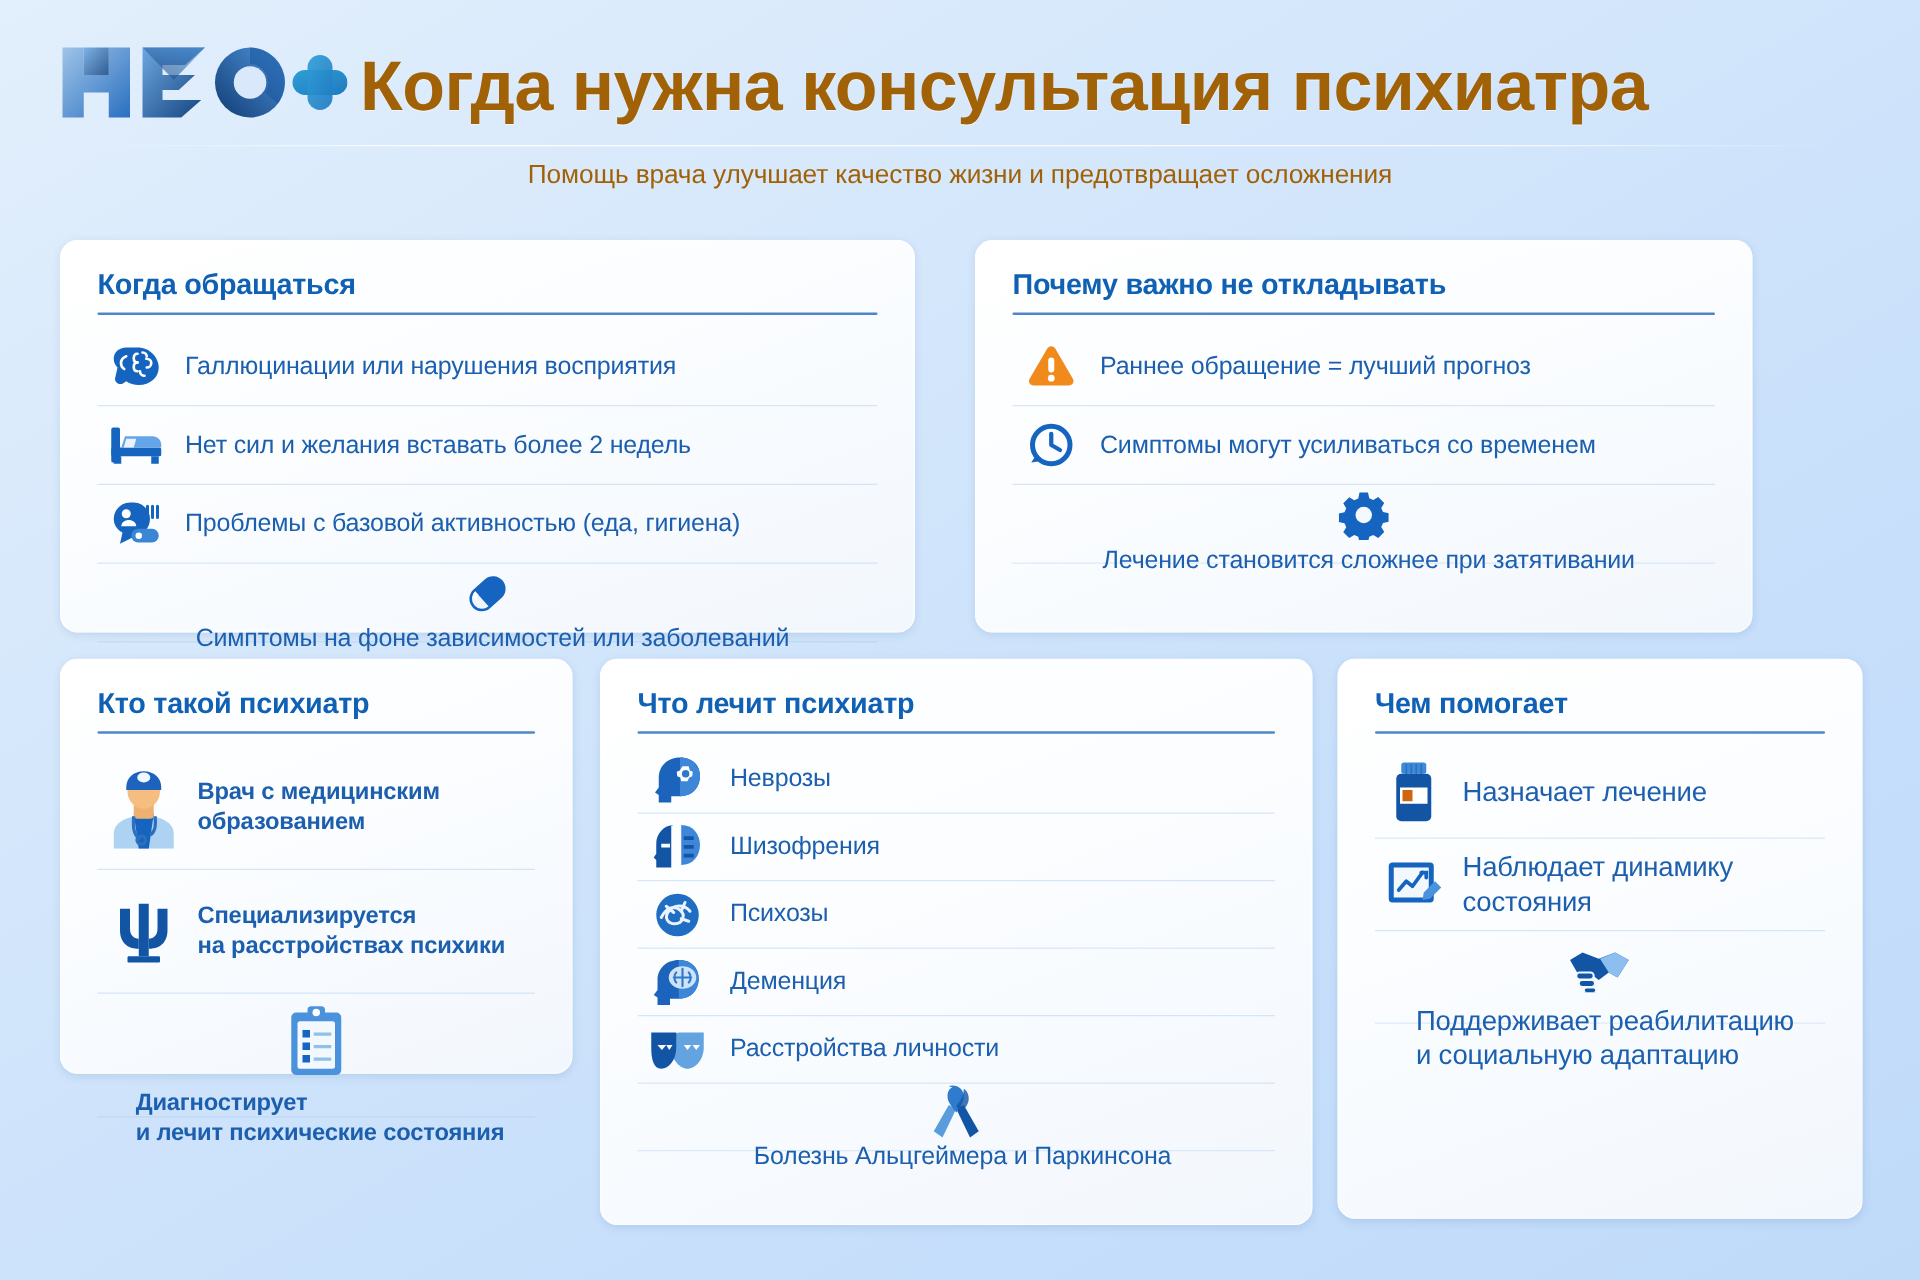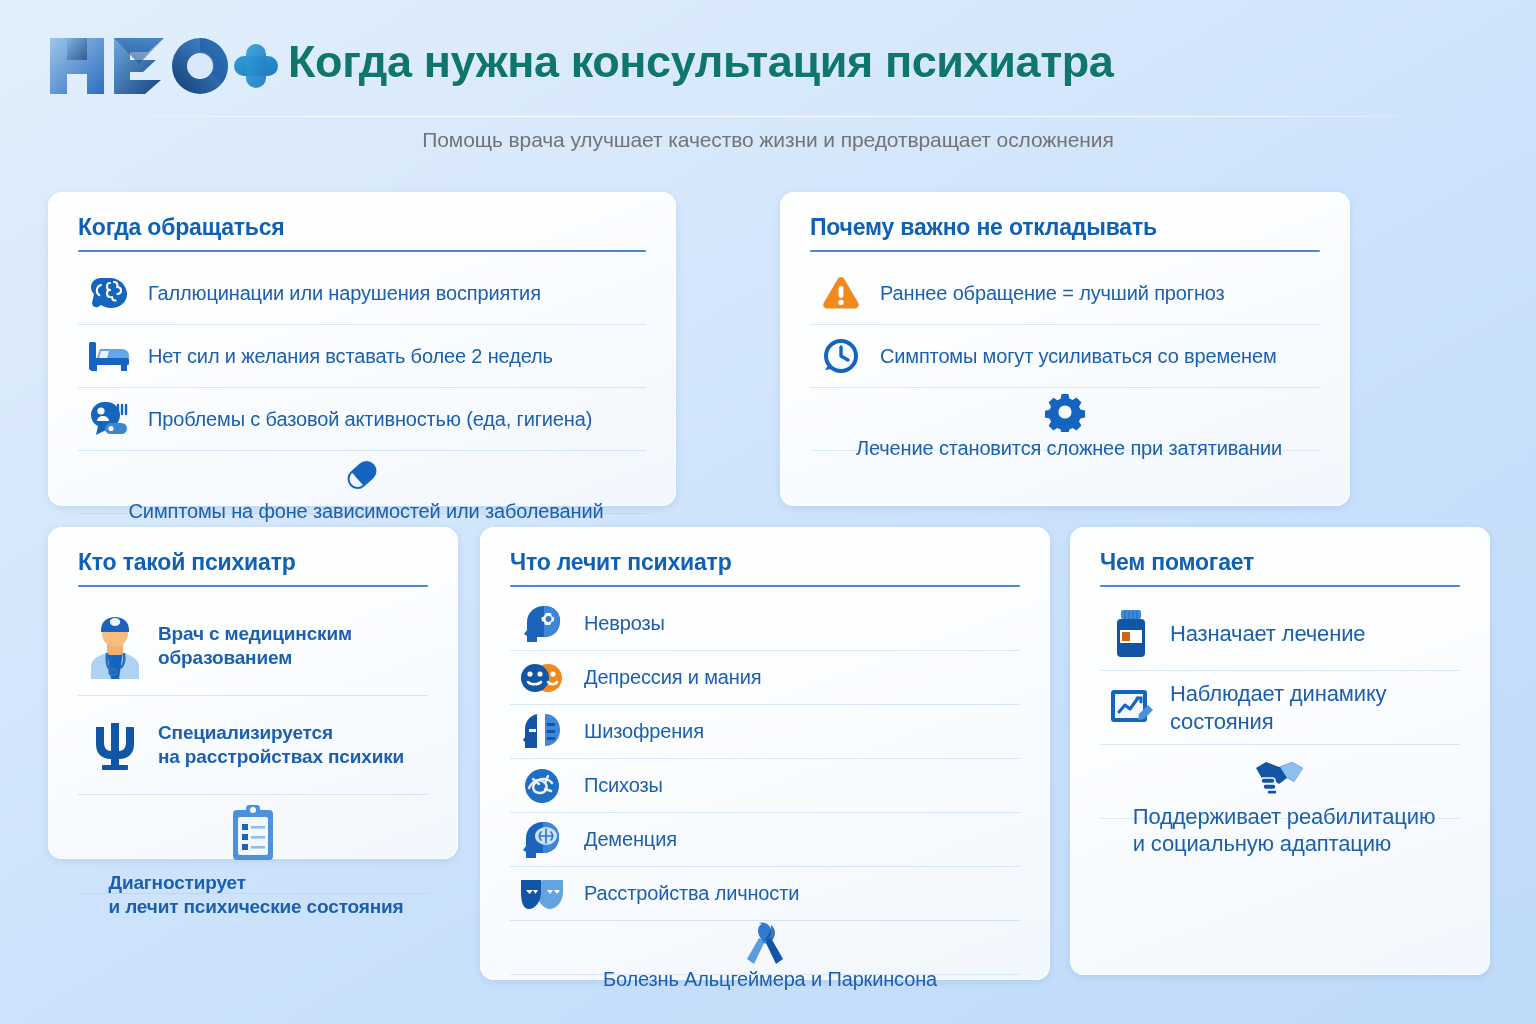--- a/index.html
+++ b/index.html
@@ -12,29 +12,29 @@
     position:relative;
   }
   .page{ position:relative; width:1536px; height:1024px; }
 
   
   .header{ position:absolute; left:0; top:0; width:1536px; height:170px; }
   .logo{ position:absolute; left:48px; top:34px; width:230px; height:64px; }
   .logo svg{ display:block; }
   .title{
     position:absolute; left:288px; top:36px;
-    font-size:45px; font-weight:bold; color:#0f766e;
+    font-size:56px; font-weight:bold; color:#a16207;
     letter-spacing:-0.4px; white-space:nowrap;
     text-shadow:0 1px 0 rgba(255,255,255,.6);
   }
   .subrule{ position:absolute; left:70px; top:116px; width:1396px; height:1px;
     background:linear-gradient(90deg,rgba(255,255,255,0) 0%,rgba(255,255,255,.85) 20%,rgba(255,255,255,.85) 80%,rgba(255,255,255,0) 100%); }
   .subtitle{
     position:absolute; top:128px; left:0; width:1536px; text-align:center;
-    font-size:21px; color:#737373; letter-spacing:-0.1px;
+    font-size:21px; color:#a16207; letter-spacing:-0.1px;
   }
 
   
   .card{
     position:absolute;
     background:linear-gradient(160deg,#ffffff 0%,#fbfdff 42%,#f2f7fd 100%);
     border-radius:14px;
     box-shadow:0 2px 7px rgba(40,85,140,.13), 0 0 0 1px rgba(255,255,255,.6) inset;
   }
   .card-title{
@@ -48,22 +48,22 @@
     display:flex; align-items:center;
     border-bottom:1px solid rgba(150,190,230,.35);
   }
   .row:last-child{ border-bottom:1px solid rgba(150,190,230,.28);flex-direction:column; }
   .row-ic{ flex:0 0 auto; display:flex; align-items:center; justify-content:center; }
   .row-tx{
     color:#1b5fae; letter-spacing:-0.15px; line-height:1.24;
   }
 
   
-  #card-when   { left:48px;  top:192px; width:628px;  height:314px; }
-  #card-why    { left:780px; top:192px; width:570px;  height:314px; }
+  #card-when   { left:48px;  top:192px; width:684px;  height:314px; }
+  #card-why    { left:780px; top:192px; width:622px;  height:314px; }
   #card-who    { left:48px;  top:527px; width:410px;  height:332px; }
   #card-treats { left:480px; top:527px; width:570px;  height:453px; }
   #card-helps  { left:1070px;top:527px; width:420px;  height:448px; }
 
   .pad-lg{ padding:22px 30px 0 30px; }
 
   
   #card-when  .row-tx, #card-why .row-tx { font-size:20px; }
   #card-who   .row-tx { font-size:19px; }
   #card-treats .row-tx{ font-size:20px; }
@@ -322,34 +322,20 @@
             <path d="M24 3C14 3 7 10 7 19v8l-3 4 3 2v6h10v-5h7c10 0 16-7 16-16S34 3 24 3Z" fill="#1c64bb"></path>
             <path d="M24 3c10 0 16 7 16 15s-6 16-16 16V3Z" fill="#3e86d8"></path>
             <path d="M26 10h5l.8 3.4 2.4 1-.4 3.6-2.4 1L30 22h-5l-.8-3-2.4-1-.4-3.6 2.4-1Z" fill="#fff"></path>
             <circle cx="28.5" cy="16" r="3" fill="#2f78cb"></circle>
           </svg>
         </span>
         <span class="row-tx">Неврозы</span>
       </li>
       <li class="row">
         <span class="row-ic">
-          <svg width="46" height="34" viewBox="0 0 46 34">
-            <circle cx="29" cy="17" r="14" fill="#f08a1c"></circle>
-            <circle cx="16" cy="17" r="14" fill="#1255a5"></circle>
-            <circle cx="11" cy="13" r="2.6" fill="#fff"></circle>
-              <circle cx="21" cy="13" r="2.6" fill="#fff"></circle>
-            <path d="M9 21c2 3 10 3 13 0" stroke="#fff" stroke-width="2.6" fill="none" stroke-linecap="round"></path>
-            <circle cx="34" cy="13" r="2.6" fill="#fff"></circle>
-            <path d="M29 21c2 3 7 3 9 0" stroke="#fff" stroke-width="2.6" fill="none" stroke-linecap="round"></path>
-          </svg>
-        </span>
-        <span class="row-tx">Депрессия и мания</span>
-      </li>
-      <li class="row">
-        <span class="row-ic">
           <svg width="46" height="42" viewBox="0 0 46 42">
             <path d="M20 3C12 3 6 10 6 18v8l-2 3 2 2v6h12V3Z" fill="#1255a5"></path>
             <path d="M26 3c9 0 15 7 15 16s-6 16-15 16Z" fill="#3e86d8"></path>
             <rect x="10" y="18" width="7" height="3" fill="#fff"></rect>
             <g fill="#1255a5">
               <rect x="28" y="12" width="8" height="3"></rect>
                 <rect x="28" y="19" width="8" height="3"></rect>
                 <rect x="28" y="26" width="8" height="3"></rect>
             </g>
           </svg>

